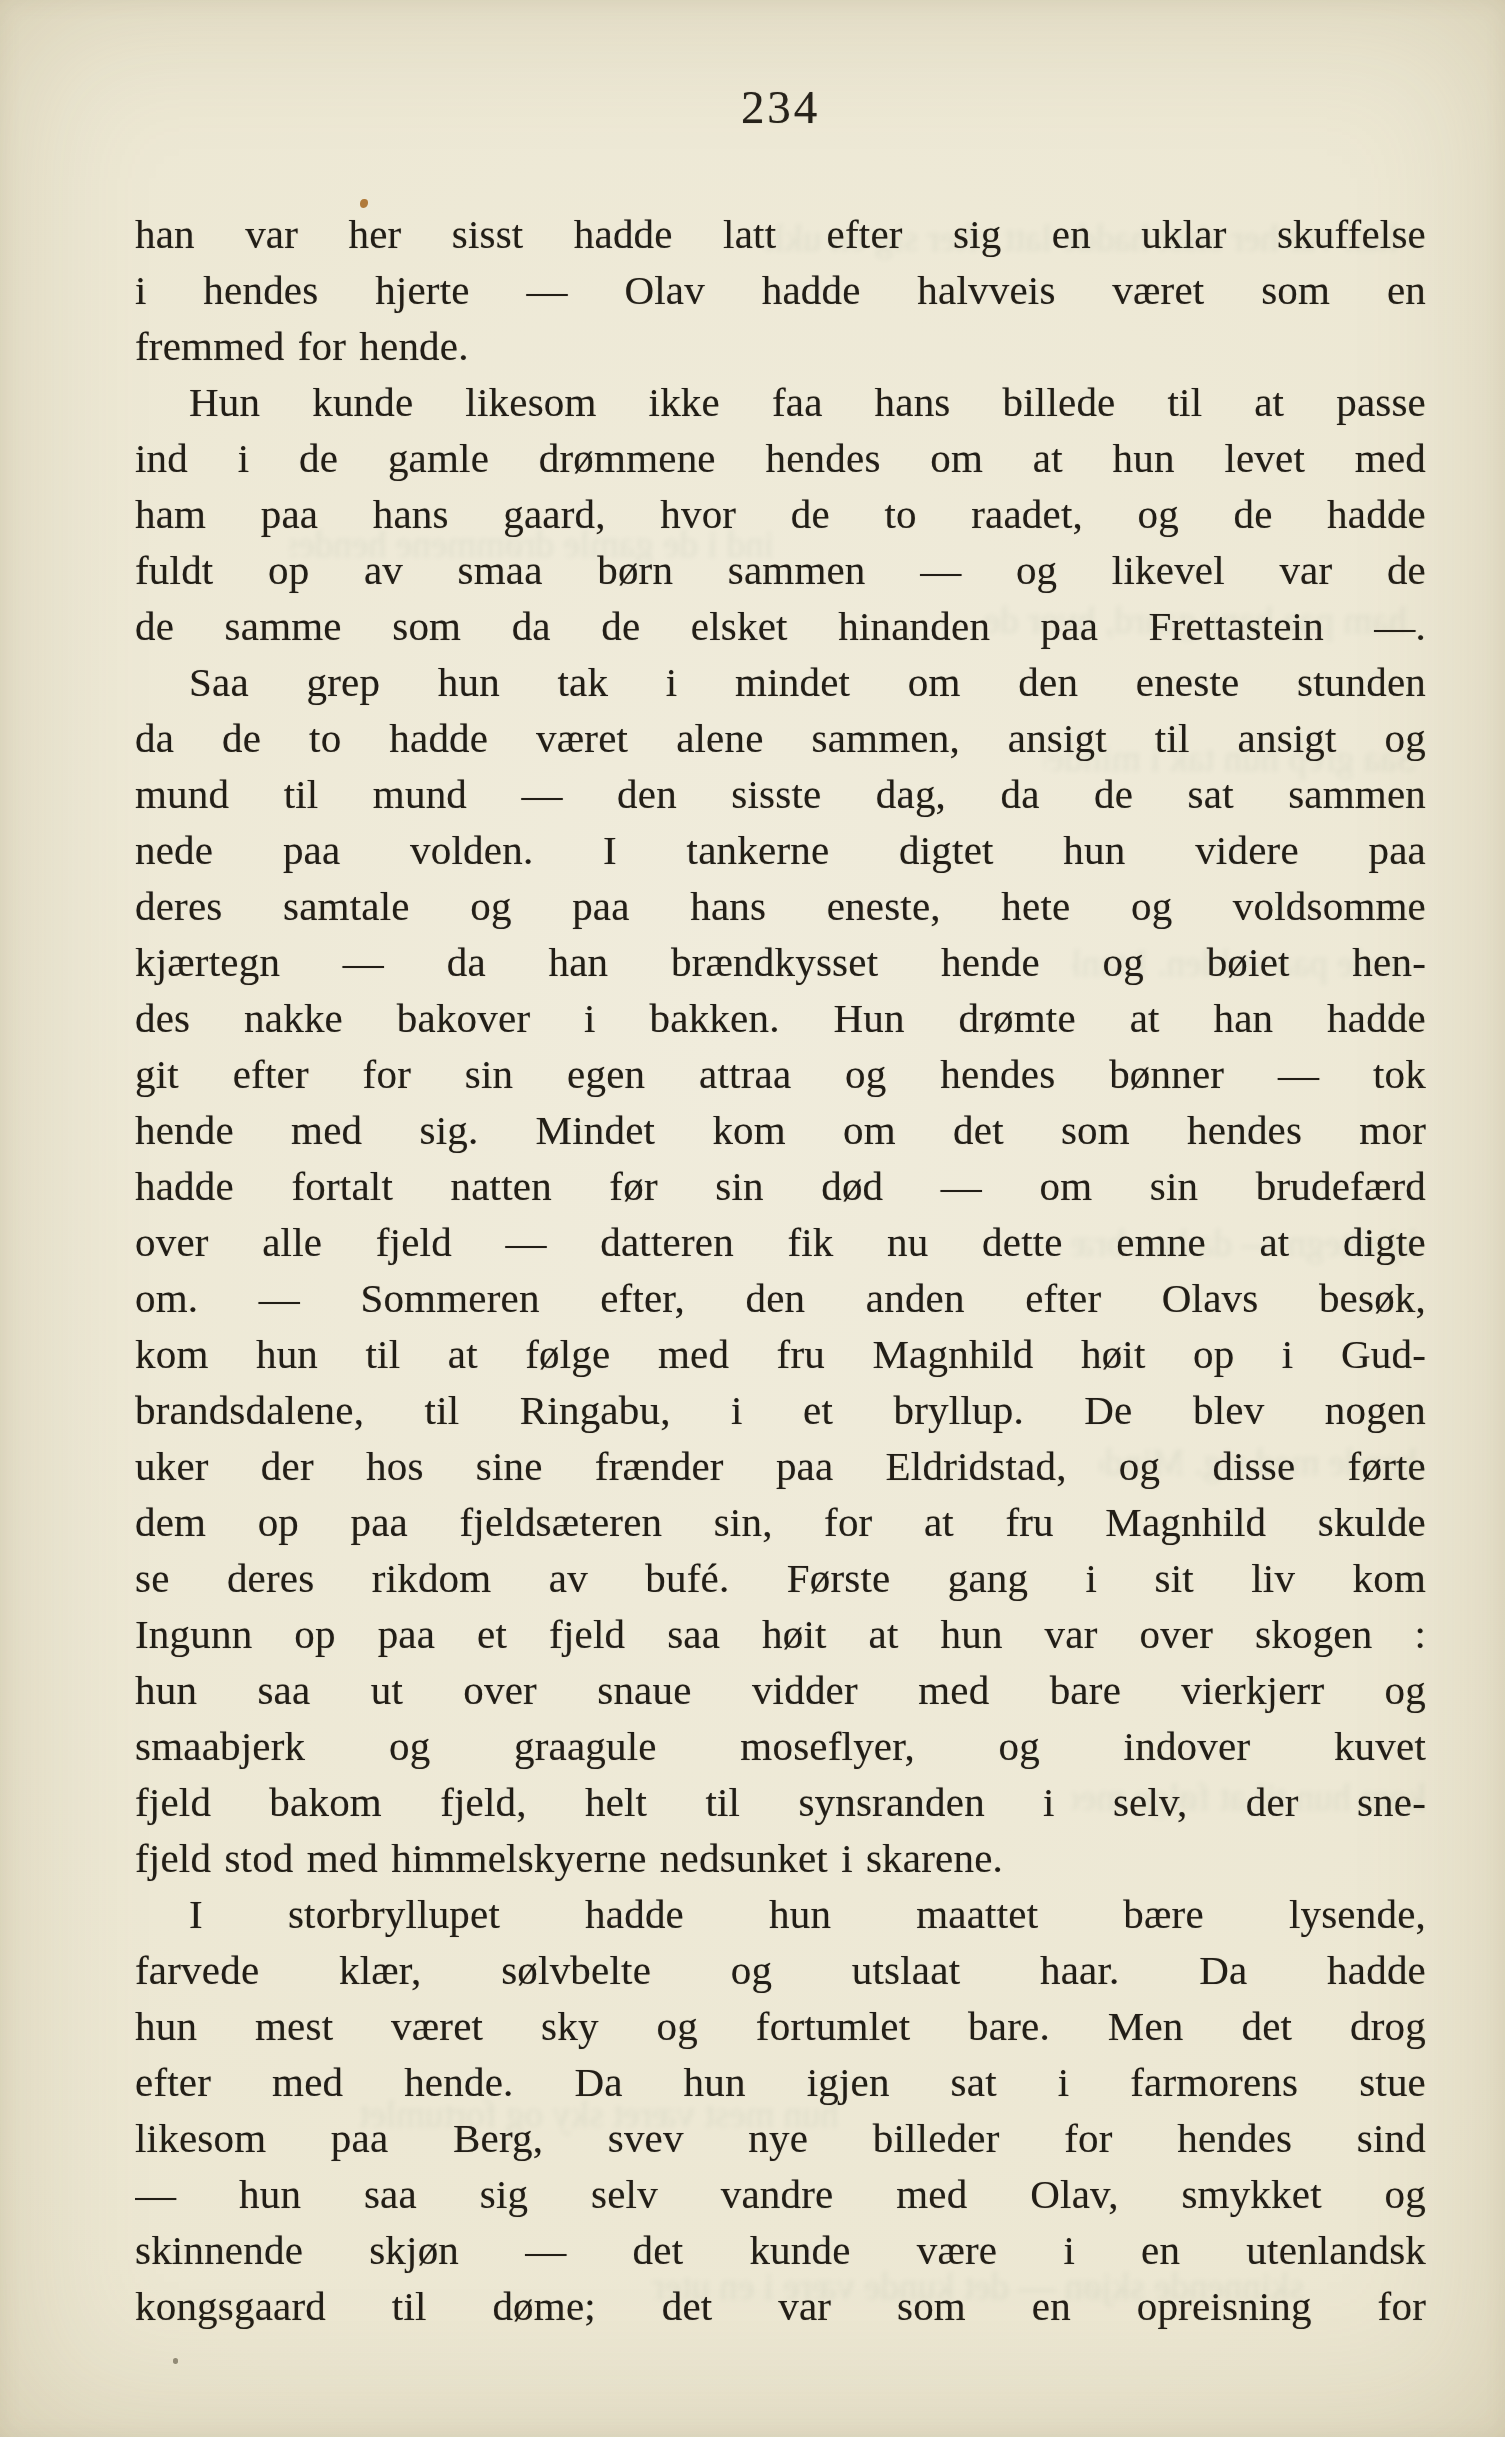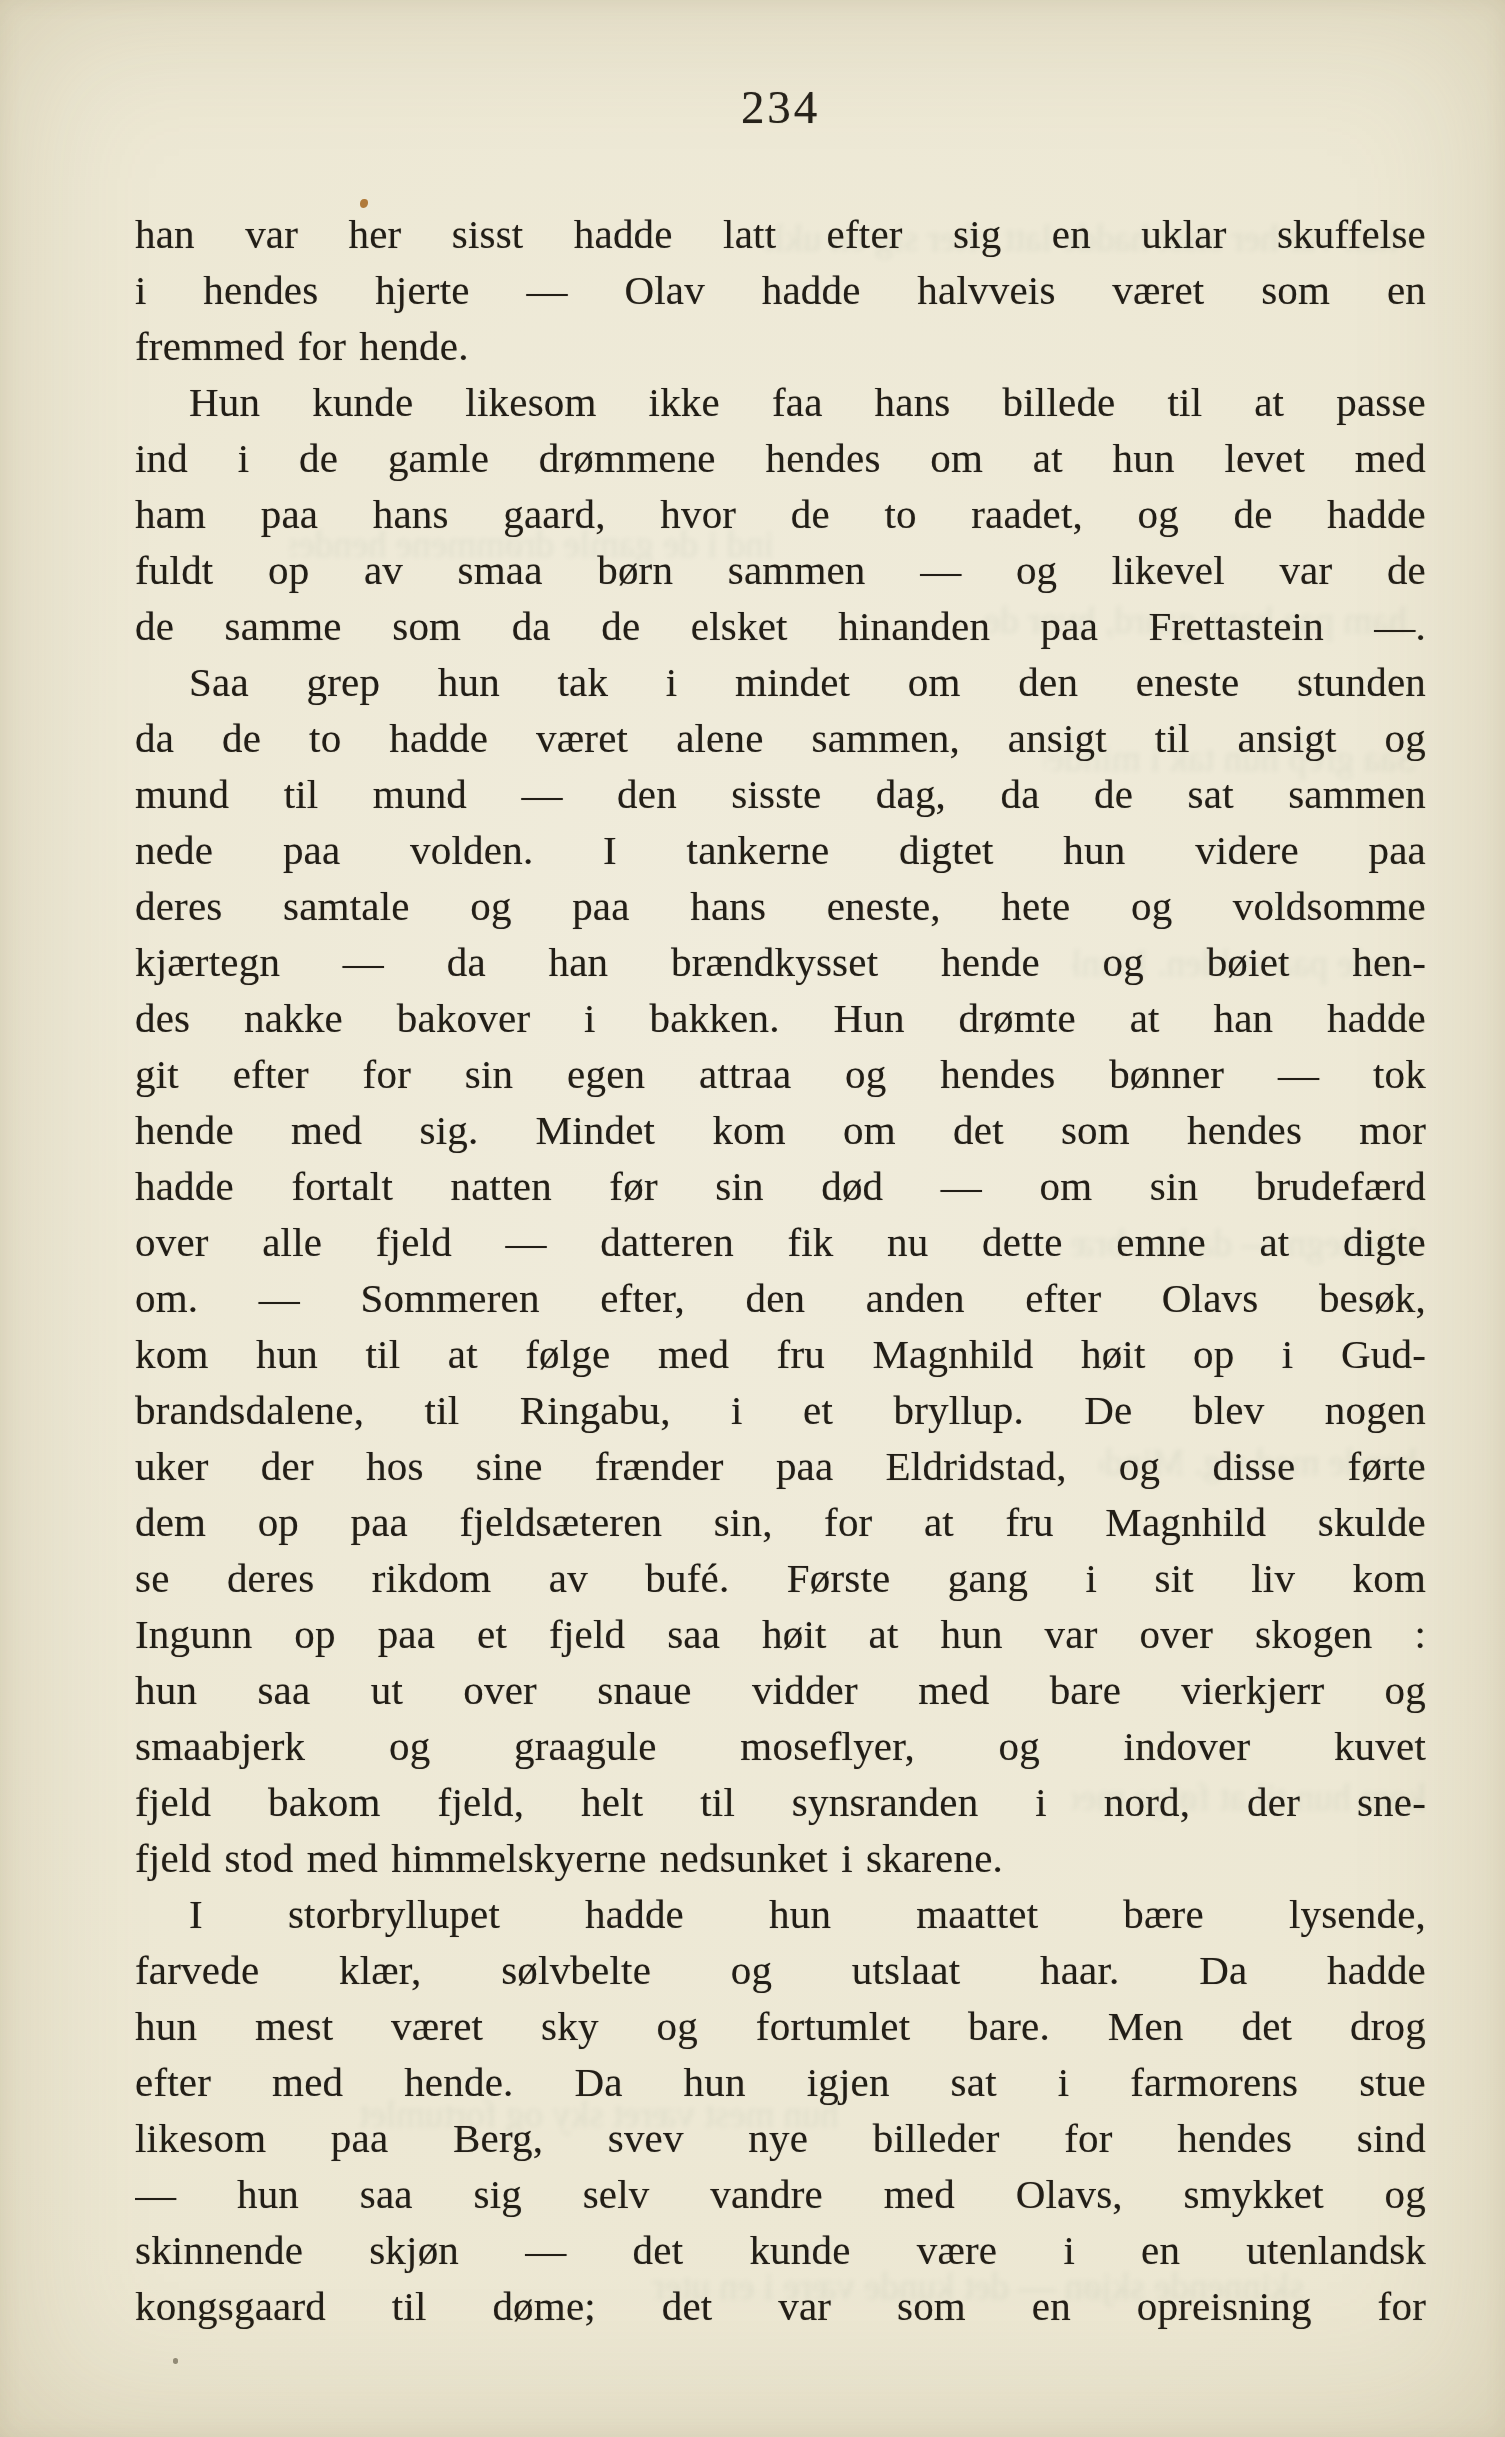--- a/index.html
+++ b/index.html
@@ -120,28 +120,28 @@
       <div class="line j">over alle fjeld — datteren fik nu dette emne at digte</div>
       <div class="line j">om. — Sommeren efter, den anden efter Olavs besøk,</div>
       <div class="line j">kom hun til at følge med fru Magnhild høit op i Gud-</div>
       <div class="line j">brandsdalene, til Ringabu, i et bryllup.  De blev nogen</div>
       <div class="line j">uker der hos sine frænder paa Eldridstad, og disse førte</div>
       <div class="line j">dem op paa fjeldsæteren sin, for at fru Magnhild skulde</div>
       <div class="line j">se deres rikdom av bufé.  Første gang i sit liv kom</div>
       <div class="line j">Ingunn op paa et fjeld saa høit at hun var over skogen :</div>
       <div class="line j">hun saa ut over snaue vidder med bare vierkjerr og</div>
       <div class="line j">smaabjerk og graagule moseflyer, og indover kuvet</div>
-      <div class="line j">fjeld bakom fjeld, helt til synsranden i nord, der sne-</div>
+      <div class="line j">fjeld bakom fjeld, helt til synsranden i selv, der sne-</div>
       <div class="line">fjeld stod med himmelskyerne nedsunket i skarene.</div>
       <div class="line j indent">I storbryllupet hadde hun maattet bære lysende,</div>
       <div class="line j">farvede klær, sølvbelte og utslaat haar.  Da hadde</div>
       <div class="line j">hun mest været sky og fortumlet bare.  Men det drog</div>
       <div class="line j">efter med hende.  Da hun igjen sat i farmorens stue</div>
       <div class="line j">likesom paa Berg, svev nye billeder for hendes sind</div>
-      <div class="line j">— hun saa sig selv vandre med Olavs, smykket og</div>
+      <div class="line j">— hun saa sig selv vandre med Olav, smykket og</div>
       <div class="line j">skinnende skjøn — det kunde være i en utenlandsk</div>
       <div class="line j">kongsgaard til døme; det var som en opreisning for</div>
     </div>
 
   <div class="fleck"></div>
   <div class="speck"></div>
   <div class="vignette"></div>
 <div class="ghost" style="top: 216px; left: 764px; width: 634px;">han var her sisst hadde latt efter sig en uklar skuffelse</div>
     <div class="ghost" style="top: 522px; left: 289px; width: 485px;">ind i de gamle drømmene hendes om at hun levet med</div>
     <div class="ghost" style="top: 598px; left: 983px; width: 424px;">ham paa hans gaard, hvor de to raadet, og de hadde</div>

